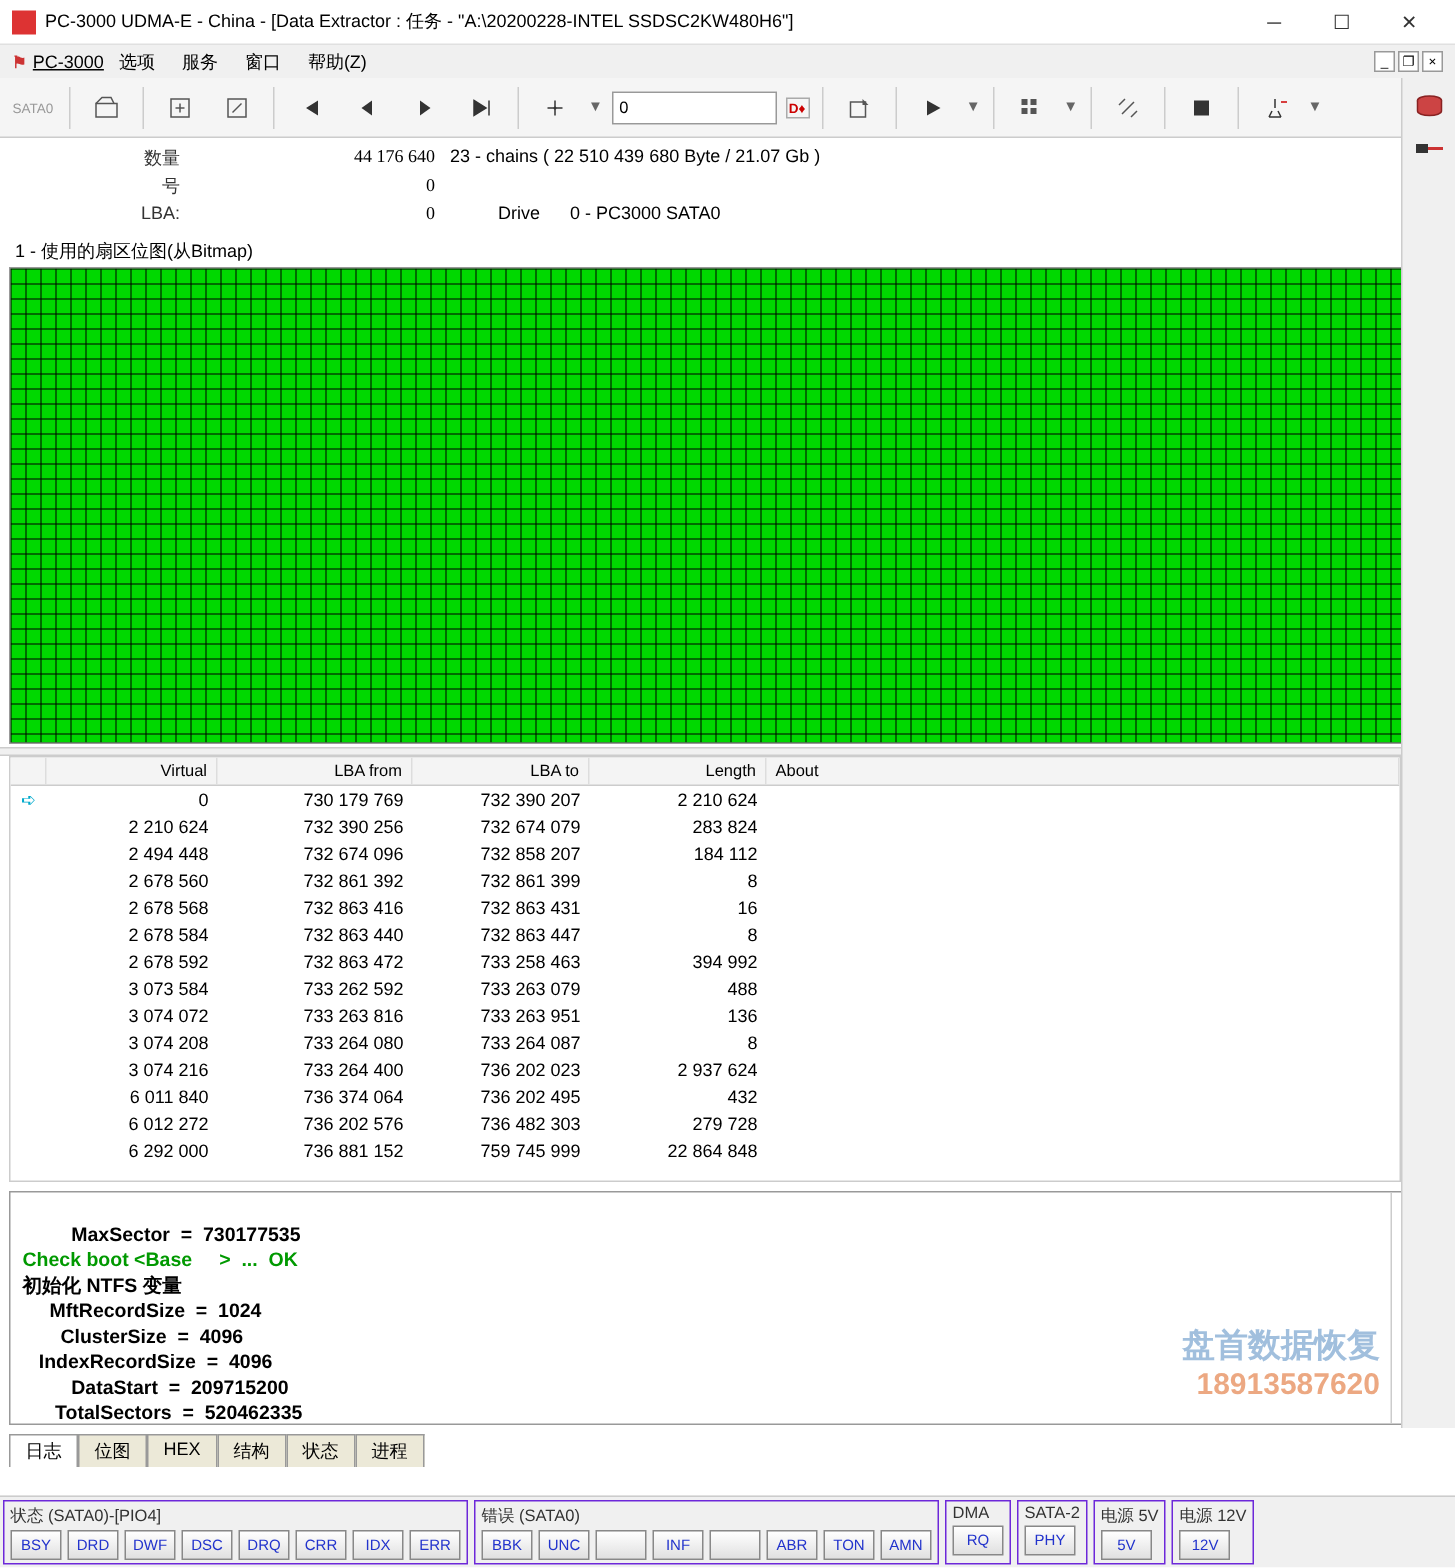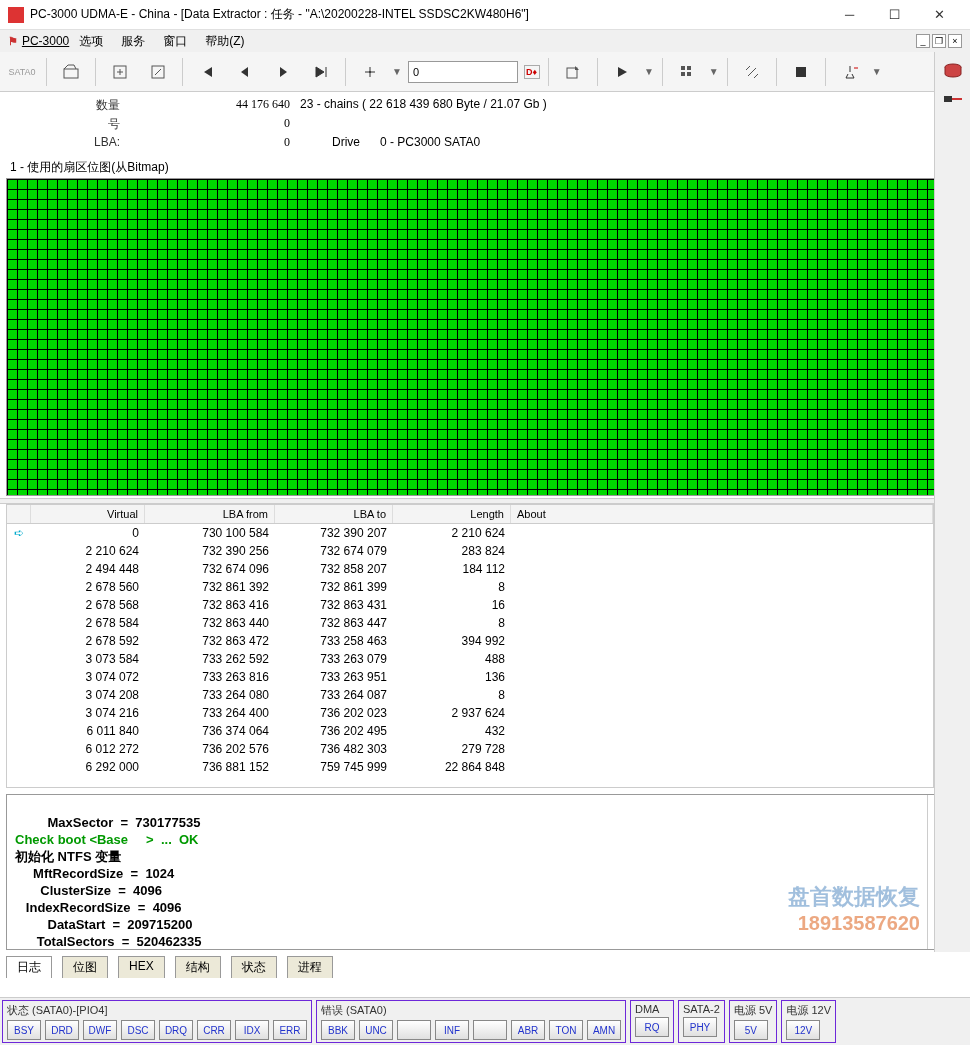--- a/index.html
+++ b/index.html
@@ -62,21 +62,21 @@
 .right-rail { position: absolute; right: 0; top: 52px; width: 36px; height: 900px; background: #f0f0f0; border-left: 1px solid #ccc; display: flex; flex-direction: column; gap: 2px; padding: 6px 4px; align-items: center; }
 .right-rail .rbtn { width: 26px; height: 26px; border: 1px solid transparent; display: flex; align-items: center; justify-content: center; cursor: pointer; font-size: 14px; color: #666; }
 .right-rail .rbtn.hl { color: #c33; }
 
 .log-area { margin: 6px; border: 1px solid #999; display: flex; height: 156px; }
 .log-text { flex: 1; padding: 4px 8px; font-family: "Courier New", monospace; font-size: 13px; line-height: 16px; white-space: pre; overflow: hidden; position: relative; font-weight: bold; }
 .log-text .ok { color: #090; }
 .log-side { width: 36px; border-left: 1px solid #ccc; display: flex; flex-direction: column; gap: 6px; padding: 6px 4px; align-items: center; }
 .log-side .lbtn { width: 24px; height: 22px; border: 1px solid #aaa; background: #fff; cursor: pointer; font-size: 11px; display: flex; align-items: center; justify-content: center; }
 
-.tabs { display: flex; gap: 10px; margin: 0 6px; font-size: 12px; }
+.tabs { display: flex; gap: 0; margin: 0 6px; font-size: 12px; }
 .tabs .tab { border: 1px solid #999; border-bottom: none; padding: 2px 10px; background: #ece9d8; cursor: pointer; }
 .tabs .tab.active { background: #fff; }
 
 .statusbar { position: absolute; bottom: 0; left: 0; right: 0; height: 48px; border-top: 1px solid #ccc; background: #f0f0f0; display: flex; font-size: 11px; }
 .status-group { border: 1px solid #6d28d9; margin: 2px; padding: 2px 4px; display: flex; flex-direction: column; }
 .status-group .gtitle { font-size: 11px; color: #333; padding-bottom: 2px; }
 .status-group .leds { display: flex; gap: 4px; }
 .led { width: 34px; height: 20px; border: 1px solid #888; background: linear-gradient(#fff,#e0e0e0); display: flex; align-items: center; justify-content: center; font-size: 10px; color: #23c; }
 
 .watermark { position: absolute; right: 50px; bottom: 110px; text-align: right; font-size: 22px; font-weight: bold; opacity: 0.6; pointer-events: none; z-index: 50; margin-left: 23px; }
@@ -210,21 +210,21 @@
         <path d="M12 4 L16 4" stroke="#c00"></path>
       </svg>
     </div>
   <span style="font-size:10px;color:#666">▼</span>
 </div>
 
 <div class="infobar">
   <div class="row">
     <span class="lbl">数量</span>
     <span class="v">44 176 640</span>
-    <span>23 - chains  ( 22 618 439 680 Byte /  21.07 Gb )</span>
+    <span>23 - chains  ( 22 510 439 680 Byte /  21.07 Gb )</span>
   </div>
   <div class="row">
     <span class="lbl">号</span>
     <span class="v">0</span>
   </div>
   <div class="row">
     <span class="lbl">LBA:</span>
     <span class="v">0</span>
     <span style="width:60px;text-align:right">Drive</span>
     <span style="margin-left:10px">0 - PC3000 SATA0</span>
@@ -245,21 +245,21 @@
       <div class="th c1">Virtual</div>
       <div class="th c2">LBA from</div>
       <div class="th c3">LBA to</div>
       <div class="th c4">Length</div>
       <div class="th c5" style="text-align:left">About</div>
     </div>
     <div class="table-body" id="tbody">
         <div class="tr">
           <div class="td c0"><span class="arrow-icon">➪</span></div>
           <div class="td c1">0</div>
-          <div class="td c2">730 100 584</div>
+          <div class="td c2">730 179 769</div>
           <div class="td c3">732 390 207</div>
           <div class="td c4">2 210 624</div>
           <div class="td c5"></div>
         </div>
         <div class="tr">
           <div class="td c0"></div>
           <div class="td c1">2 210 624</div>
           <div class="td c2">732 390 256</div>
           <div class="td c3">732 674 079</div>
           <div class="td c4">283 824</div>

